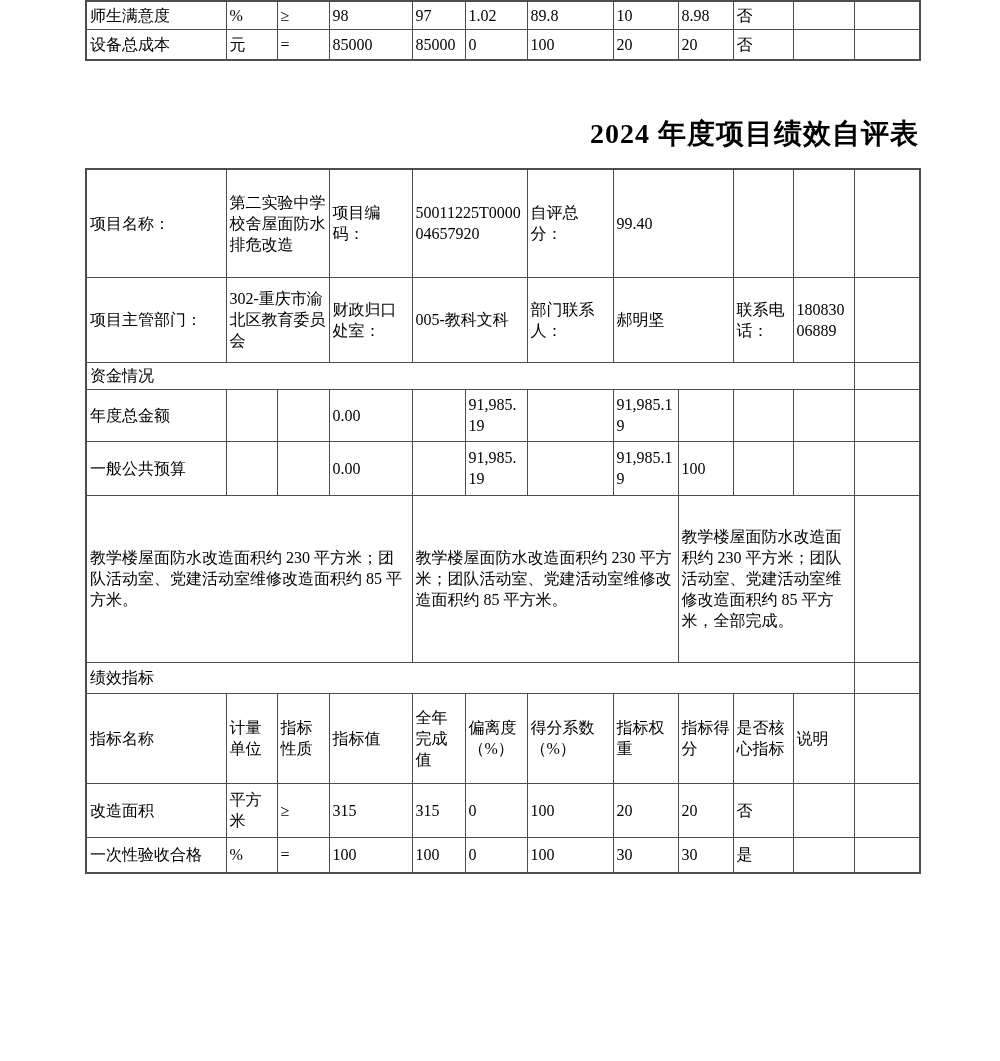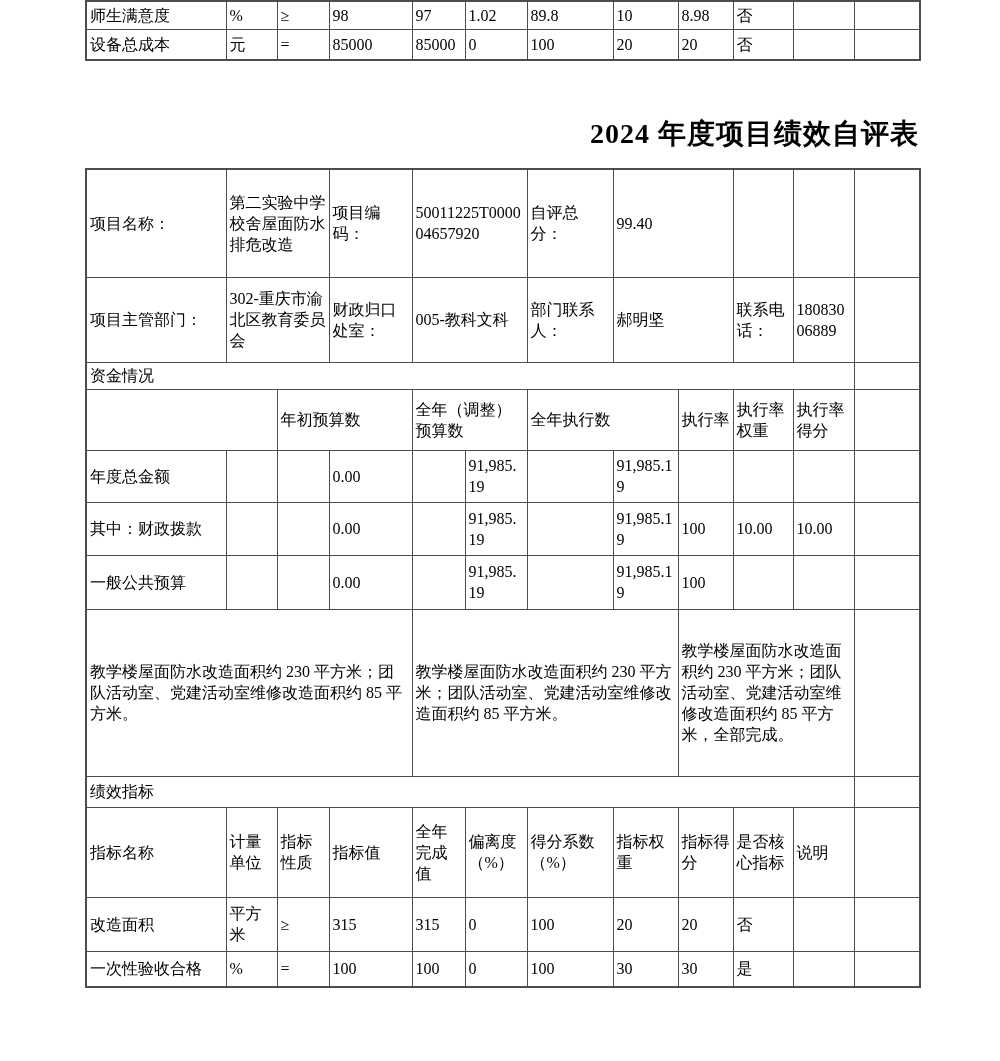--- a/index.html
+++ b/index.html
@@ -134,60 +134,36 @@
           <td class="lbl">联系电话：</td>
           <td class="brk">18083006889</td>
           <td></td>
         </tr>
 
         <tr class="h27">
           <td colspan="11" class="c">资金情况</td>
           <td></td>
         </tr>
 
-        <tr class="h61">
-          <td colspan="2"></td>
-          <td colspan="2" class="c">年初预算数</td>
-          <td colspan="2" class="c">全年（调整）预算数</td>
-          <td colspan="2" class="c">全年执行数</td>
-          <td class="c">执行率</td>
-          <td class="c">执行率权重</td>
-          <td class="c">执行率得分</td>
-          <td></td>
-        </tr>
 
         <tr class="h52">
           <td>年度总金额</td>
           <td></td>
           <td></td>
           <td>0.00</td>
           <td></td>
           <td class="brk">91,985.19</td>
           <td></td>
           <td class="brk">91,985.19</td>
           <td></td>
           <td></td>
           <td class="r"></td>
           <td></td>
         </tr>
 
-        <tr class="h53">
-          <td>其中：财政拨款</td>
-          <td></td>
-          <td></td>
-          <td>0.00</td>
-          <td></td>
-          <td class="brk">91,985.19</td>
-          <td></td>
-          <td class="brk">91,985.19</td>
-          <td>100</td>
-          <td>10.00</td>
-          <td class="r">10.00</td>
-          <td></td>
-        </tr>
 
         <tr class="h54">
           <td>一般公共预算</td>
           <td></td>
           <td></td>
           <td>0.00</td>
           <td></td>
           <td class="brk">91,985.19</td>
           <td></td>
           <td class="brk">91,985.19</td>

